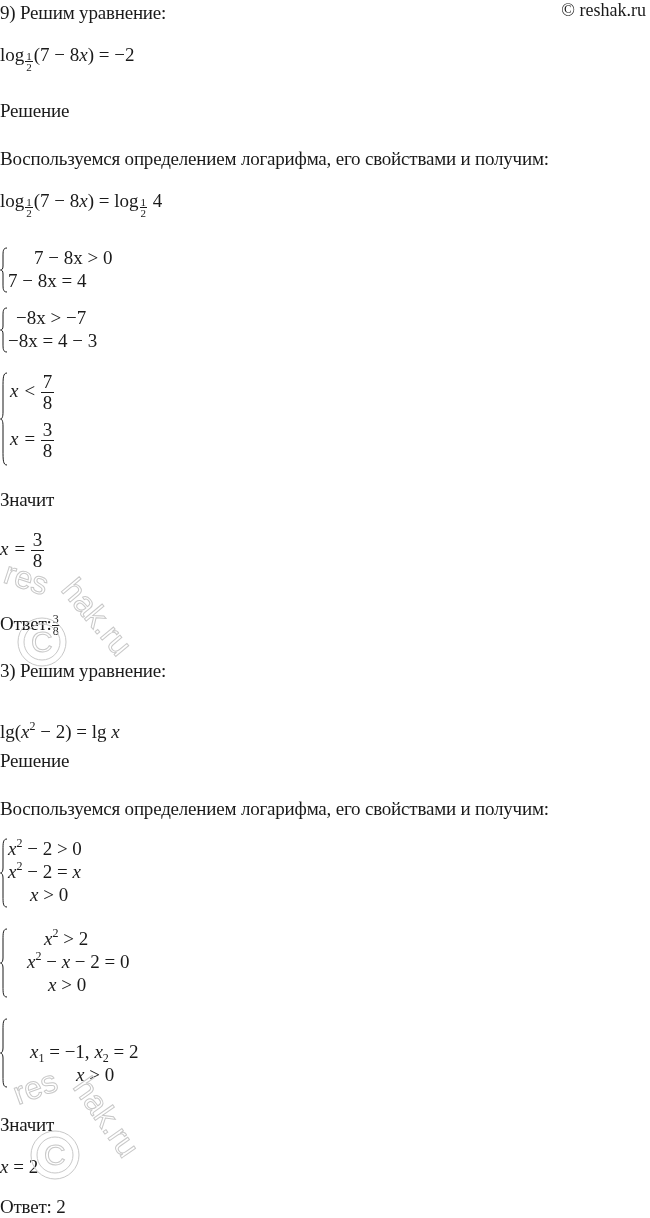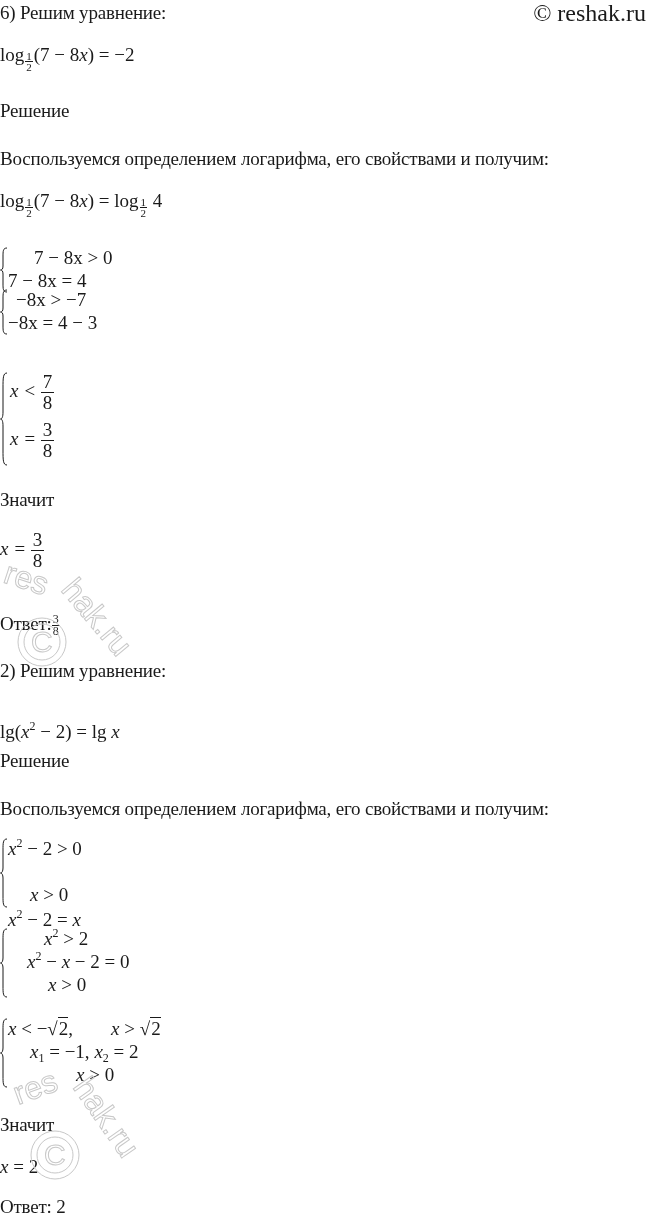--- a/index.html
+++ b/index.html
@@ -5,42 +5,42 @@
   html, body { margin:0; padding:0; background:#ffffff; }
   body {
     width:650px; height:1218px; position:relative; overflow:hidden;
     font-family: "DejaVu Serif", "Liberation Serif", serif;
     color:#1a1a1a; font-size:17px;
   }
   .line { position:absolute; left:0; white-space:nowrap; line-height:22px; }
   .text { font-family: "Liberation Serif", "DejaVu Serif", serif; font-size:19px; letter-spacing:-0.2px; }
   .math { font-family: "Liberation Serif", "DejaVu Serif", serif; font-size:19px; }
   .math i { font-style:italic; }
-  .copyright { position:absolute; right:4px; top:0; font-family:"Liberation Serif", serif; font-size:24px; }
+  .copyright { position:absolute; right:4px; top:0; font-family:"Liberation Serif", serif; font-size:18px; }
   .sub-frac { display:inline-block; vertical-align:-10px; font-size:11px; text-align:center; line-height:10px; margin:0 1px; }
   .sub-frac .num { display:block; border-bottom:1px solid #1a1a1a; padding:0 1px; }
   .sub-frac .den { display:block; }
   .frac { display:inline-block; vertical-align:middle; text-align:center; font-size:19px; line-height:20px; }
   .frac .num { display:block; border-bottom:1px solid #1a1a1a; padding:0 2px; }
   .frac .den { display:block; }
   .sfrac { display:inline-block; vertical-align:middle; text-align:center; font-size:12px; line-height:11px; }
   .sfrac .num { display:block; border-bottom:1px solid #1a1a1a; padding:0 1px; }
   .sys { position:absolute; left:0; }
   .brace { position:absolute; left:0; top:0; width:8px; }
   .brace svg { display:block; }
   .row { position:absolute; white-space:nowrap; font-family:"Liberation Serif", serif; font-size:19px; line-height:22px; }
   sup { font-size:12px; vertical-align:8px; line-height:0; }
   sub { font-size:12px; vertical-align:-4px; line-height:0; }
   .sqrt { border-top:1px solid #1a1a1a; padding-left:1px; }
   .watermark { position:absolute; pointer-events:none; }
 </style>
 </head>
 <body>
 
-<div class="line text" style="top:2px;">6) Решим уравнение:</div>
+<div class="line text" style="top:2px;">9) Решим уравнение:</div>
 <div class="copyright">© reshak.ru</div>
 
 <div class="line math" style="top:44px;">
   <span>log</span><span class="sub-frac"><span class="num">1</span><span class="den">2</span></span><span>(7 − 8<i>x</i>) = −2</span>
 </div>
 
 <div class="line text" style="top:100px;">Решение</div>
 <div class="line text" style="top:148px;">Воспользуемся определением логарифма, его свойствами и получим:</div>
 
 <div class="line math" style="top:190px;">
@@ -50,21 +50,21 @@
 <div class="sys" style="top:247px; width:200px; height:46px;">
   <div class="brace">
     <svg width="8" height="46" viewBox="0 0 8 46">
         <path d="M7 1 C3 1 3 4 3 10 L3 19 C3 22 2 23 0.5 23 C2 23 3 24 3 27 L3 36 C3 42 3 45 7 45" fill="none" stroke="#1a1a1a" stroke-width="1"></path>
       </svg>
   </div>
   <div class="row" style="left:8px; top:0px;margin-left:26px;">7 − 8x &gt; 0</div>
   <div class="row" style="left:8px; top:23px;">7 − 8x = 4</div>
 </div>
 
-<div class="sys" style="top:289px; width:200px; height:46px;">
+<div class="sys" style="top:307px; width:200px; height:46px;">
   <div class="brace">
     <svg width="8" height="46" viewBox="0 0 8 46">
         <path d="M7 1 C3 1 3 4 3 10 L3 19 C3 22 2 23 0.5 23 C2 23 3 24 3 27 L3 36 C3 42 3 45 7 45" fill="none" stroke="#1a1a1a" stroke-width="1"></path>
       </svg>
   </div>
   <div class="row" style="left:16px; top:0px;">−8x &gt; −7</div>
   <div class="row" style="left:8px; top:23px;">−8x = 4 − 3</div>
 </div>
 
 <div class="sys" style="top:372px; width:200px; height:94px;">
@@ -84,54 +84,53 @@
 <div class="line text" style="top:489px;">Значит</div>
 
 <div class="line math" style="top:530px;">
   <i>x =</i> <span class="frac"><span class="num">3</span><span class="den">8</span></span>
 </div>
 
 <div class="line text" style="top:613px;">
   <span>Ответ:</span><span class="sfrac"><span class="num">3</span><span class="den">8</span></span>
 </div>
 
-<div class="line text" style="top:660px;">2) Решим уравнение:</div>
+<div class="line text" style="top:660px;">3) Решим уравнение:</div>
 <div class="line math" style="top:705px;margin-top:16px;">lg(<i>x</i><sup>2</sup> − 2) = lg <i>x</i></div>
 <div class="line text" style="top:750px;">Решение</div>
 <div class="line text" style="top:798px;">Воспользуемся определением логарифма, его свойствами и получим:</div>
 
 <div class="sys" style="top:838px; width:200px; height:70px;">
   <div class="brace">
     <svg width="8" height="70" viewBox="0 0 8 70">
         <path d="M7 1 C3 1 3 5 3 12 L3 30 C3 33 2 35 0.5 35 C2 35 3 37 3 40 L3 58 C3 65 3 69 7 69" fill="none" stroke="#1a1a1a" stroke-width="1"></path>
       </svg>
   </div>
   <div class="row" style="left:8px; top:0px;"><i>x</i><sup>2</sup> − 2 &gt; 0</div>
-  <div class="row" style="left:8px; top:23px;margin-top:48px;"><i>x</i><sup>2</sup> − 2 = <i>x</i></div>
+  <div class="row" style="left:8px; top:23px;"><i>x</i><sup>2</sup> − 2 = <i>x</i></div>
   <div class="row" style="left:30px; top:46px;"><i>x</i> &gt; 0</div>
 </div>
 
 <div class="sys" style="top:928px; width:200px; height:70px;text-align:right;">
   <div class="brace">
     <svg width="8" height="70" viewBox="0 0 8 70">
         <path d="M7 1 C3 1 3 5 3 12 L3 30 C3 33 2 35 0.5 35 C2 35 3 37 3 40 L3 58 C3 65 3 69 7 69" fill="none" stroke="#1a1a1a" stroke-width="1"></path>
       </svg>
   </div>
   <div class="row" style="left:44px; top:0px;"><i>x</i><sup>2</sup> &gt; 2</div>
   <div class="row" style="left:8px; top:23px;margin-left:19px;"><i>x</i><sup>2</sup> − <i>x</i> − 2 = 0</div>
   <div class="row" style="left:48px; top:46px;"><i>x</i> &gt; 0</div>
 </div>
 
 <div class="sys" style="top:1018px; width:220px; height:70px;">
   <div class="brace">
     <svg width="8" height="70" viewBox="0 0 8 70">
         <path d="M7 1 C3 1 3 5 3 12 L3 30 C3 33 2 35 0.5 35 C2 35 3 37 3 40 L3 58 C3 65 3 69 7 69" fill="none" stroke="#1a1a1a" stroke-width="1"></path>
       </svg>
   </div>
-  <div class="row" style="left:8px; top:0px;"><i>x</i> &lt; −√<span class="sqrt">2</span>,&nbsp;&nbsp;&nbsp;&nbsp;&nbsp;&nbsp;&nbsp;&nbsp;<i>x</i> &gt; √<span class="sqrt">2</span></div>
   <div class="row" style="left:30px; top:23px;"><i>x</i><sub>1</sub> = −1, <i>x</i><sub>2</sub> = 2</div>
   <div class="row" style="left:76px; top:46px;"><i>x</i> &gt; 0</div>
 </div>
 
 <div class="line text" style="top:1114px;">Значит</div>
 <div class="line math" style="top:1156px;"><i>x</i> = 2</div>
 <div class="line text" style="top:1196px;">Ответ: 2</div>
 
 <div class="watermark" style="left:0; top:560px;">
   <svg width="150" height="130" viewBox="0 0 150 130">

